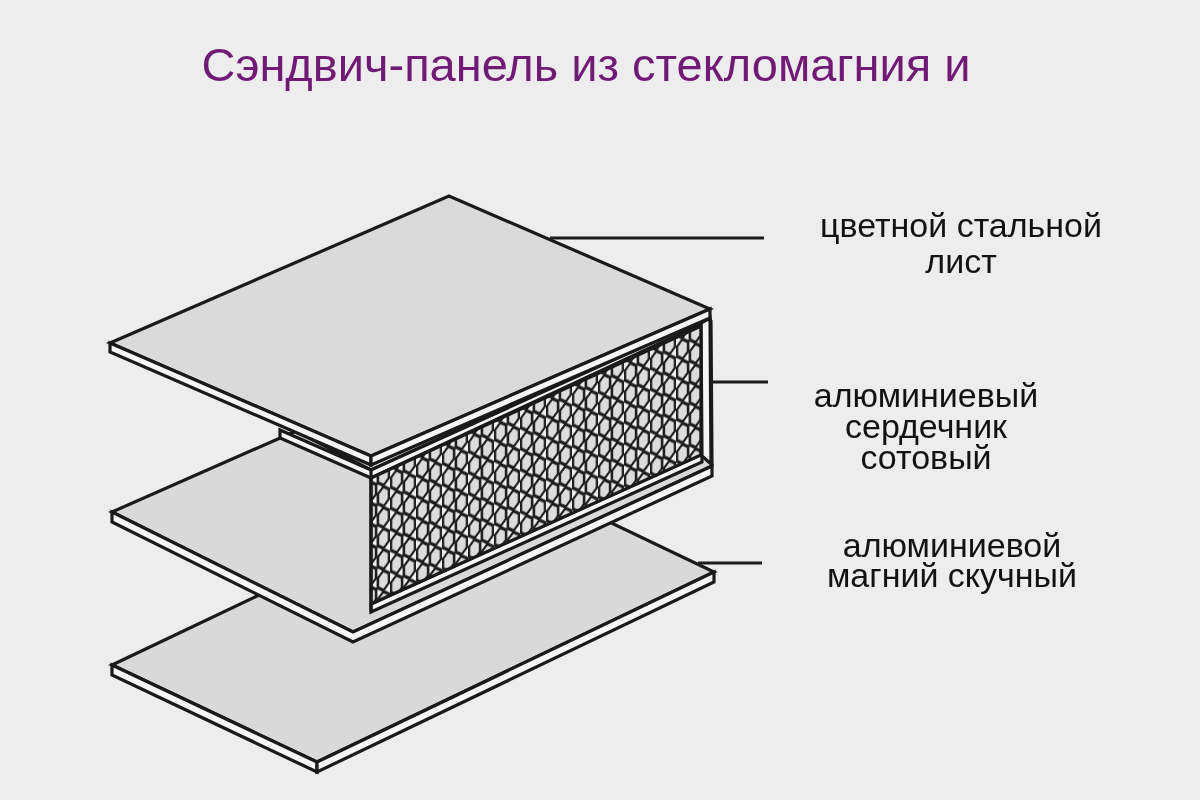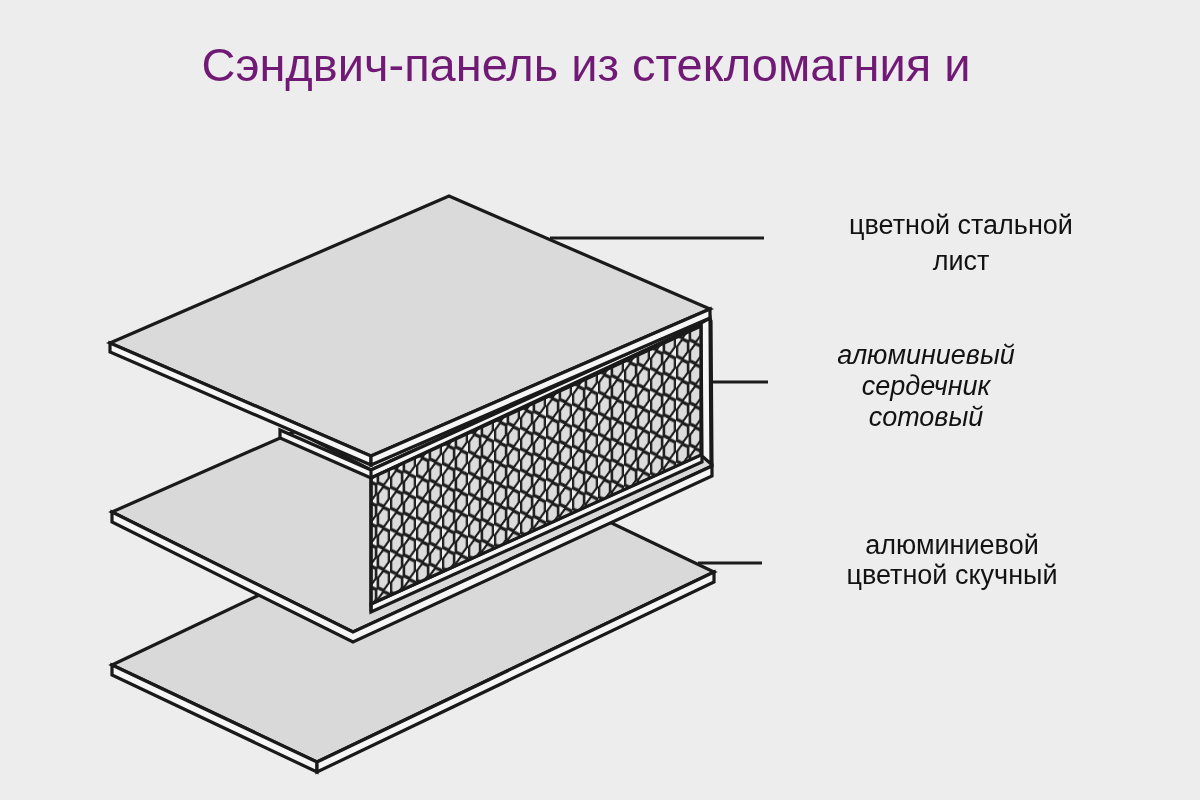--- a/index.html
+++ b/index.html
@@ -11,24 +11,24 @@
   }
   .stage{position:absolute;inset:0;}
   svg{position:absolute;left:0;top:0;}
   .title{
     position:absolute;left:586px;top:33px;transform:translateX(-50%);
     font-size:47px;line-height:64px;text-align:center;white-space:nowrap;
     color:#701a75;
   }
   .calloutlabel{
     position:absolute;transform:translateX(-50%);
-    font-size:27px;text-align:center;white-space:nowrap;color:#121212;
+    font-size:34px;text-align:center;white-space:nowrap;color:#121212;
   }
   .lbl-1{left:961px;top:207px;line-height:36px;}
-  .lbl-2{left:926px;top:340px;line-height:31px;font-style:italic;}
+  .lbl-2{left:926px;top:380px;line-height:31px;}
   .lbl-3{left:952px;top:530px;line-height:30px;}
 </style>
 </head>
 <body>
 
 <div class="stage">
 
   <svg width="1200" height="800" viewBox="0 0 1200 800">
     <defs>
       <pattern id="honey" patternUnits="userSpaceOnUse" width="26" height="21" patternTransform="skewY(-24.6)">
@@ -80,16 +80,16 @@
   </div>
 
   <div class="calloutlabel lbl-2">
     <div>алюминиевый</div>
     <div>сердечник</div>
     <div>сотовый</div>
   </div>
 
   <div class="calloutlabel lbl-3">
     <div>алюминиевой</div>
-    <div>цветной скучный</div>
+    <div>магний скучный</div>
   </div>
 
 </div>
 
 </body></html>

